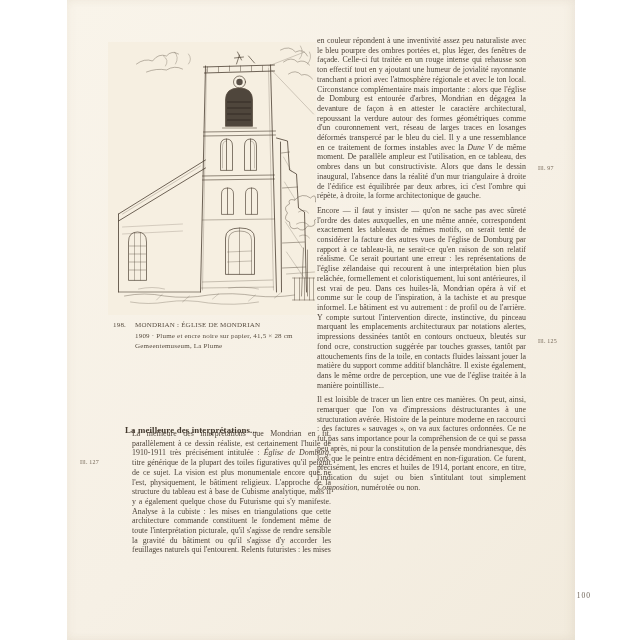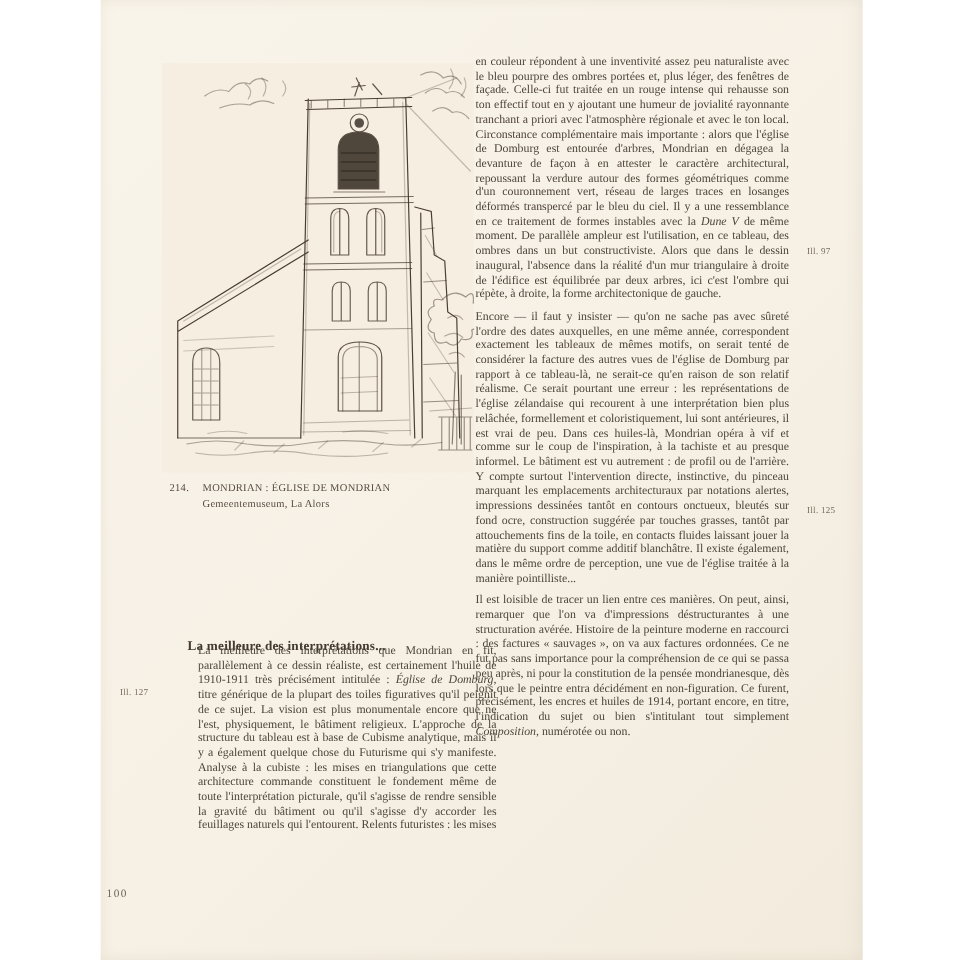--- a/index.html
+++ b/index.html
@@ -37,21 +37,21 @@
   .col p + p{margin-top:5px;}
   .col.left{left:46px;top:429px;width:199px;margin-left:19px;}
   .col.right{left:250px;top:36px;width:209px;}
   .mnote{
     position:absolute;font-size:6px;color:#776a5a;letter-spacing:0.2px;white-space:nowrap;
   }
   .mnote.m127{left:13px;top:459px;}
   .mnote.m97{left:471px;top:165px;}
   .mnote.m125{left:471px;top:338px;}
   .pagenum{
-    position:absolute;left:4px;top:591px;width:100%;text-align:left;
+    position:absolute;left:16px;top:591px;width:100%;text-align:right;
     font-size:7.5px;color:#6e6356;letter-spacing:1px;
   }
   i{font-style:italic;}
 </style>
 </head>
 <body>
 
 <div class="sheet">
 
   <figure class="artwork">
@@ -119,22 +119,23 @@
 
         <path d="M16 254 q20 -4 40 0 q22 3 44 -1 q24 -3 48 1 q18 2 38 -1" opacity="0.45"></path>
         <path d="M22 260 q18 3 36 0 q20 -3 42 1 q26 3 50 -1" opacity="0.35"></path>
         <path d="M30 247 q14 -3 26 0 M120 246 q16 -2 30 1" opacity="0.3"></path>
         <path d="M48 258 l6 -6 M74 260 l7 -6 M104 257 l6 -5 M140 259 l7 -6 M166 256 l6 -5" opacity="0.28"></path>
       </g>
     </svg>
   </figure>
 
   <div class="caption">
-    <div class="cap-row"><span class="cap-num">214.</span><span class="cap-title">MONDRIAN : ÉGLISE DE MONDRIAN</span></div>
-    <div class="cap-ind">Gemeentemuseum, La Alors</div>
+    <div class="cap-row"><span class="cap-num">198.</span><span class="cap-title">MONDRIAN : ÉGLISE DE MONDRIAN</span></div>
+    <div class="cap-ind">1909 · Plume et encre noire sur papier, 41,5 × 28 cm</div>
+    <div class="cap-ind">Gemeentemuseum, La Plume</div>
   </div>
 
   <h3 class="col-heading">La meilleure des interprétations...</h3>
 
   <div class="col left">
       <p><span>La meilleure des interprétations que Mondrian en fit, parallèlement à ce dessin réaliste, est certainement l'huile de 1910-1911 très précisément intitulée : </span><i>Église de Domburg</i><span>, titre générique de la plupart des toiles figuratives qu'il peignit de ce sujet. La vision est plus monumentale encore que ne l'est, physiquement, le bâtiment religieux. L'approche de la structure du tableau est à base de Cubisme analytique, mais il y a également quelque chose du Futurisme qui s'y manifeste. Analyse à la cubiste : les mises en triangulations que cette architecture commande constituent le fondement même de toute l'interprétation picturale, qu'il s'agisse de rendre sensible la gravité du bâtiment ou qu'il s'agisse d'y accorder les feuillages naturels qui l'entourent. Relents futuristes : les mises</span></p>
     </div>
   <div class="col right">
       <p><span>en couleur répondent à une inventivité assez peu naturaliste avec le bleu pourpre des ombres portées et, plus léger, des fenêtres de façade. Celle-ci fut traitée en un rouge intense qui rehausse son ton effectif tout en y ajoutant une humeur de jovialité rayonnante tranchant a priori avec l'atmosphère régionale et avec le ton local. Circonstance complémentaire mais importante : alors que l'église de Domburg est entourée d'arbres, Mondrian en dégagea la devanture de façon à en attester le caractère architectural, repoussant la verdure autour des formes géométriques comme d'un couronnement vert, réseau de larges traces en losanges déformés transpercé par le bleu du ciel. Il y a une ressemblance en ce traitement de formes instables avec la </span><i>Dune V</i><span> de même moment. De parallèle ampleur est l'utilisation, en ce tableau, des ombres dans un but constructiviste. Alors que dans le dessin inaugural, l'absence dans la réalité d'un mur triangulaire à droite de l'édifice est équilibrée par deux arbres, ici c'est l'ombre qui répète, à droite, la forme architectonique de gauche.</span></p>
       <p><span>Encore — il faut y insister — qu'on ne sache pas avec sûreté l'ordre des dates auxquelles, en une même année, correspondent exactement les tableaux de mêmes motifs, on serait tenté de considérer la facture des autres vues de l'église de Domburg par rapport à ce tableau-là, ne serait-ce qu'en raison de son relatif réalisme. Ce serait pourtant une erreur : les représentations de l'église zélandaise qui recourent à une interprétation bien plus relâchée, formellement et coloristiquement, lui sont antérieures, il est vrai de peu. Dans ces huiles-là, Mondrian opéra à vif et comme sur le coup de l'inspiration, à la tachiste et au presque informel. Le bâtiment est vu autrement : de profil ou de l'arrière. Y compte surtout l'intervention directe, instinctive, du pinceau marquant les emplacements architecturaux par notations alertes, impressions dessinées tantôt en contours onctueux, bleutés sur fond ocre, construction suggérée par touches grasses, tantôt par attouchements fins de la toile, en contacts fluides laissant jouer la matière du support comme additif blanchâtre. Il existe également, dans le même ordre de perception, une vue de l'église traitée à la manière pointilliste...</span></p>

